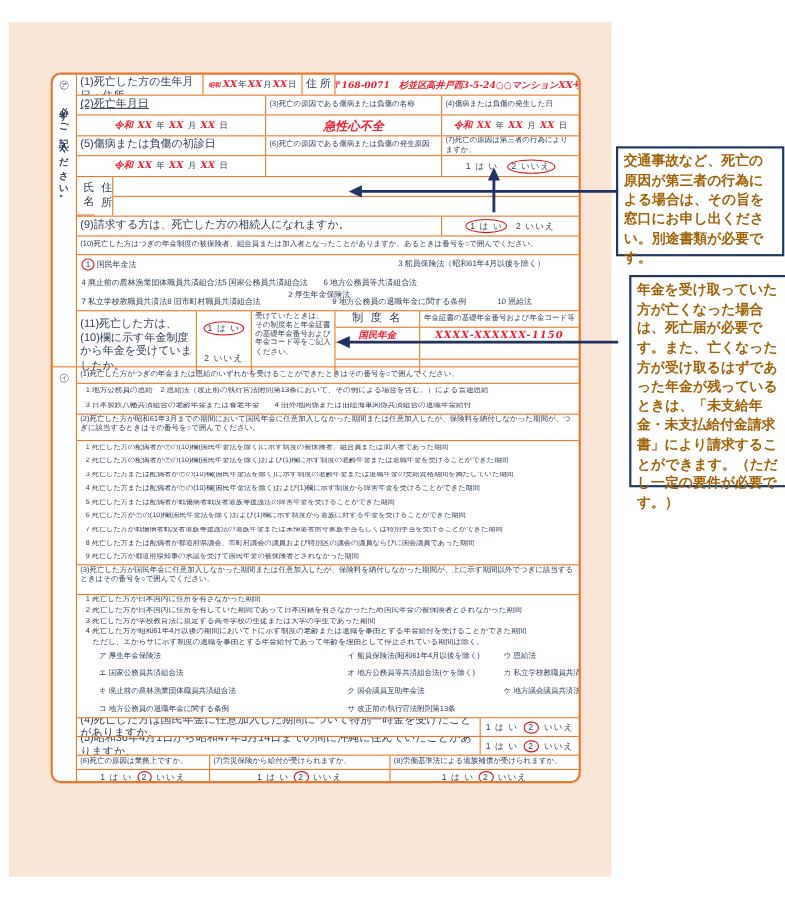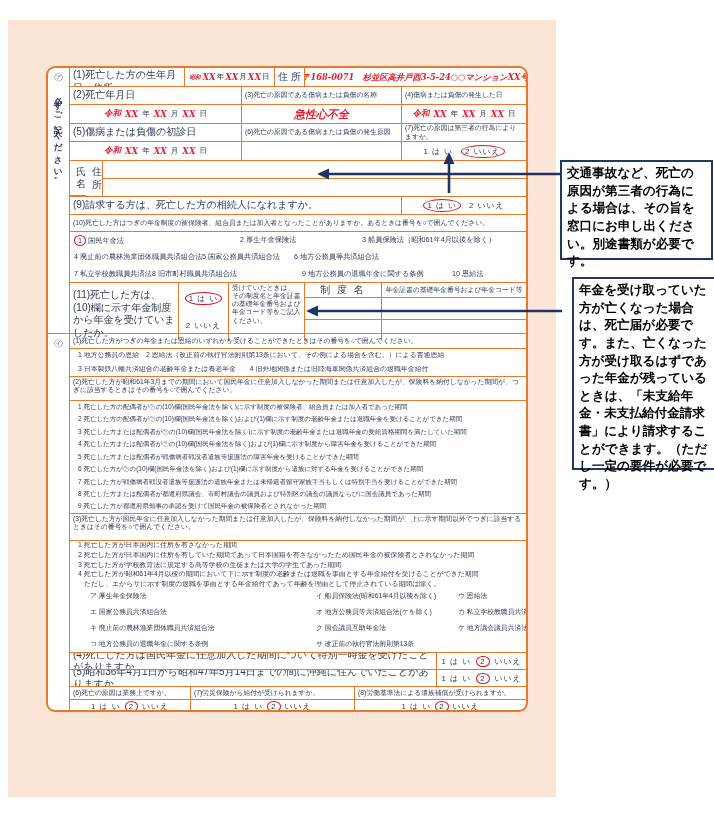--- a/index.html
+++ b/index.html
@@ -37,22 +37,22 @@
   .dense{font-size:6.5px;line-height:1.0;white-space:nowrap;overflow:hidden;flex:none;}
   .katrow{position:relative;height:13px;flex:none;}
   .katrow span{position:absolute;top:1px;font-size:6.8px;white-space:nowrap;}
   .mini{display:flex;flex-direction:column;}
   .minirow{display:flex;border-bottom:1px solid #e8782a;min-height:0;}
   .minirow.last{border-bottom:none;}
   .minic{border-right:1px solid #e8782a;overflow:hidden;}
   .minic.end{border-right:none;}
 
   
-  .note{position:absolute;background:#fff;border:2px solid #1f3864;color:#000000;font-weight:bold;
-        font-size:12.6px;line-height:1.4;padding:3px 5px;margin-top:27px;}
+  .note{position:absolute;background:#fff;border:2px solid #1f3864;color:#a16207;font-weight:bold;
+        font-size:12.6px;line-height:1.4;padding:3px 5px;}
   .note1{left:560px;top:133px;width:153px;height:100px;}
   .note2{left:572px;top:250px;width:153px;height:193px;}
 
   .overlay{position:absolute;left:0;top:0;pointer-events:none;}
 </style>
 </head>
 <body>
 
 <div class="page">
   <div class="peach"></div>
@@ -77,21 +77,21 @@
             <span class="hw" style="font-size:8.5px;">XX</span>
               <span class="unit">日</span>
           </div>
           <div class="c cen lbl" style="width:30px;">住 所</div>
           <div class="c end cen" style="flex:1;">
             <span class="hw" style="font-size:8.3px;white-space:nowrap;">〒168-0071　杉並区高井戸西3-5-24○○マンションXX号</span>
           </div>
         </div>
 
         <div class="fr" style="height:18px;">
-          <div class="c lbl cen" style="width:172px;justify-content:flex-start;">(2)死亡年月日</div>
+          <div class="c lbl cen" style="width:172px;justify-content:flex-start;text-decoration:underline;">(2)死亡年月日</div>
           <div class="c lbl-s cen" style="width:160px;justify-content:flex-start;">(3)死亡の原因である傷病または負傷の名称</div>
           <div class="c end lbl-s cen" style="flex:1;justify-content:flex-start;">(4)傷病または負傷の発生した日</div>
         </div>
 
         <div class="fr" style="height:19px;">
           <div class="c dvl" style="width:172px;">
             <span class="hw">令和</span>
             <span class="hw">XX</span>
               <span class="unit">年</span>
             <span class="hw">XX</span>
@@ -155,21 +155,21 @@
           </div>
         </div>
 
         <div class="fr" style="height:17px;">
           <div class="c end lbl-s cen" style="flex:1;justify-content:flex-start;white-space:nowrap;">(10)死亡した方はつぎの年金制度の被保険者、組合員または加入者となったことがありますか。あるときは番号を○で囲んでください。</div>
         </div>
 
         <div style="height:51px;border-bottom:1px solid #e8782a;display:flex;flex-direction:column;flex:none;">
           <div class="optline">
             <span class="it" style="left:4px;"><span class="circ">1</span> <span>国民年金法</span></span>
-            <span class="it" style="left:170px;"><span>2</span> <span>厚生年金保険法</span></span>
+            <span class="it" style="left:192px;margin-top:28px;"><span>2</span> <span>厚生年金保険法</span></span>
             <span class="it" style="left:292px;"><span>3</span> <span>船員保険法（昭和61年4月以後を除く）</span></span>
           </div>
           <div class="optline">
             <span class="it" style="left:4px;text-align:right;"><span>4</span> <span>廃止前の農林漁業団体職員共済組合法</span></span>
             <span class="it" style="left:132px;"><span>5</span> <span>国家公務員共済組合法</span></span>
             <span class="it" style="left:224px;"><span>6</span> <span>地方公務員等共済組合法</span></span>
           </div>
           <div class="optline">
             <span class="it" style="left:4px;"><span>7</span> <span>私立学校教職員共済法</span></span>
             <span class="it" style="left:82px;"><span>8</span> <span>旧市町村職員共済組合法</span></span>
@@ -182,20 +182,28 @@
           <div class="c lbl" style="width:109px;padding-top:6px;">(11)死亡した方は、(10)欄に示す年金制度から年金を受けていましたか。</div>
           <div class="c ans" style="width:50px;display:flex;flex-direction:column;align-items:center;justify-content:space-around;">
             <span class="circ">1 は い</span>
             <span>2 いいえ</span>
           </div>
           <div class="c lbl-s" style="width:76px;">受けていたときは、その制度名と年金証書の基礎年金番号および年金コード等をご記入ください。</div>
           <div class="mini" style="flex:1;">
             <div class="minirow" style="height:15px;">
               <div class="minic cen lbl" style="width:77px;letter-spacing:2px;">制 度 名</div>
               <div class="minic end cen lbl-s" style="flex:1;">年金証書の基礎年金番号および年金コード等</div>
+            </div>
+            <div class="minirow" style="flex:1;">
+              <div class="minic cen" style="width:77px;">
+                  <span class="hw" style="font-size:8.5px;">国民年金</span>
+                </div>
+              <div class="minic end cen" style="flex:1;">
+                  <span class="hw" style="font-size:9px;letter-spacing:1px;">XXXX-XXXXXX-1150</span>
+                </div>
             </div>
             <div class="minirow" style="flex:1;">
               <div class="minic" style="width:77px;"></div>
               <div class="minic end" style="flex:1;"></div>
             </div>
             <div class="minirow last" style="flex:1;">
               <div class="minic" style="width:77px;"></div>
               <div class="minic end" style="flex:1;"></div>
             </div>
           </div>

